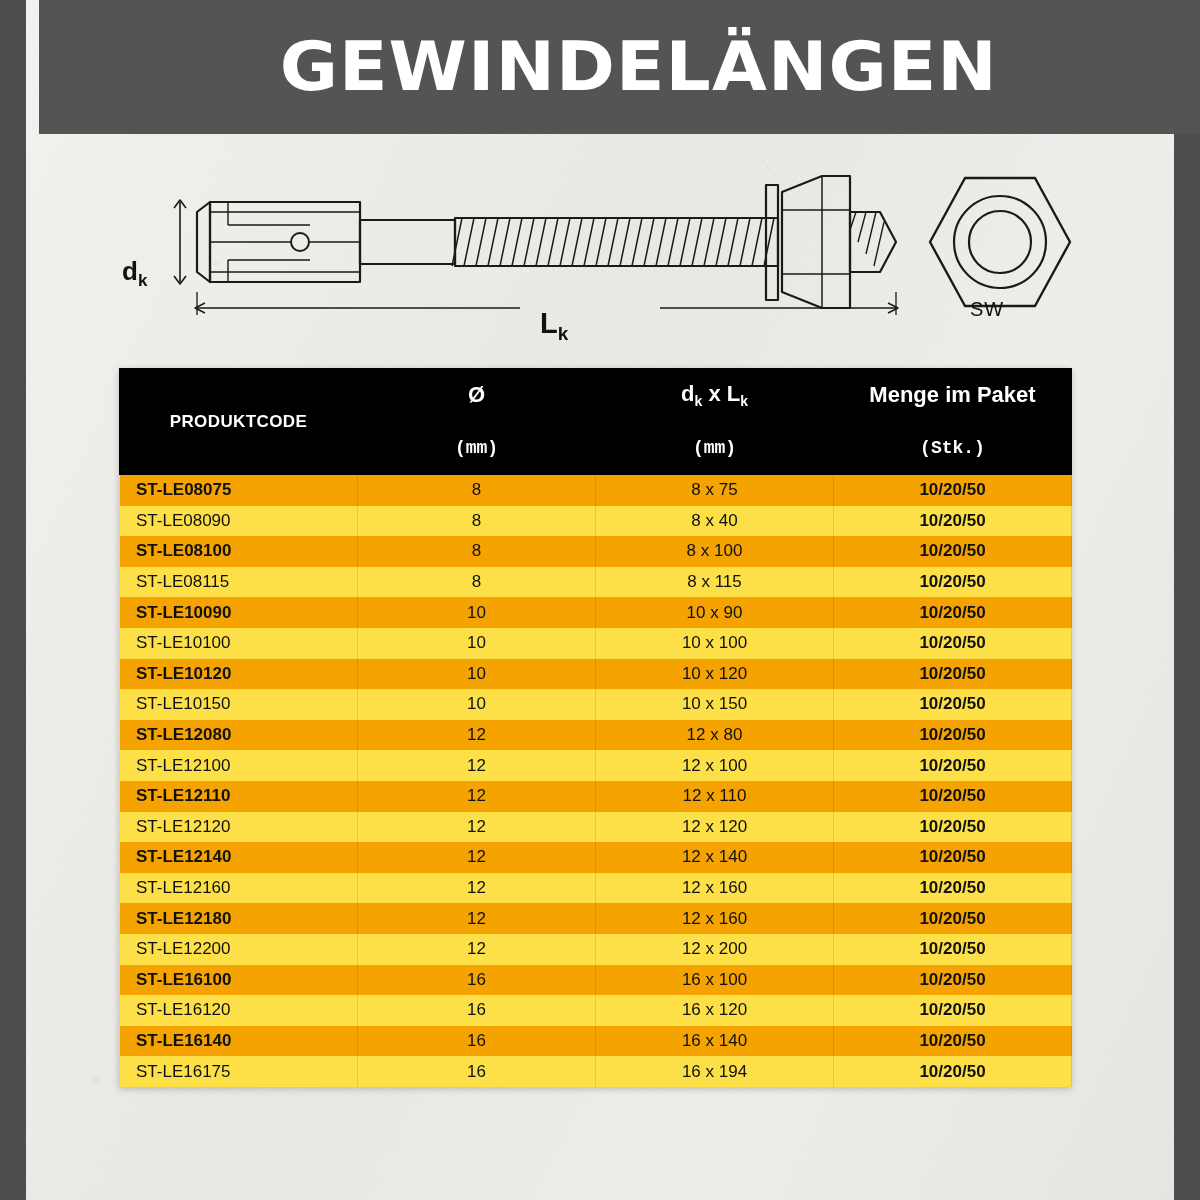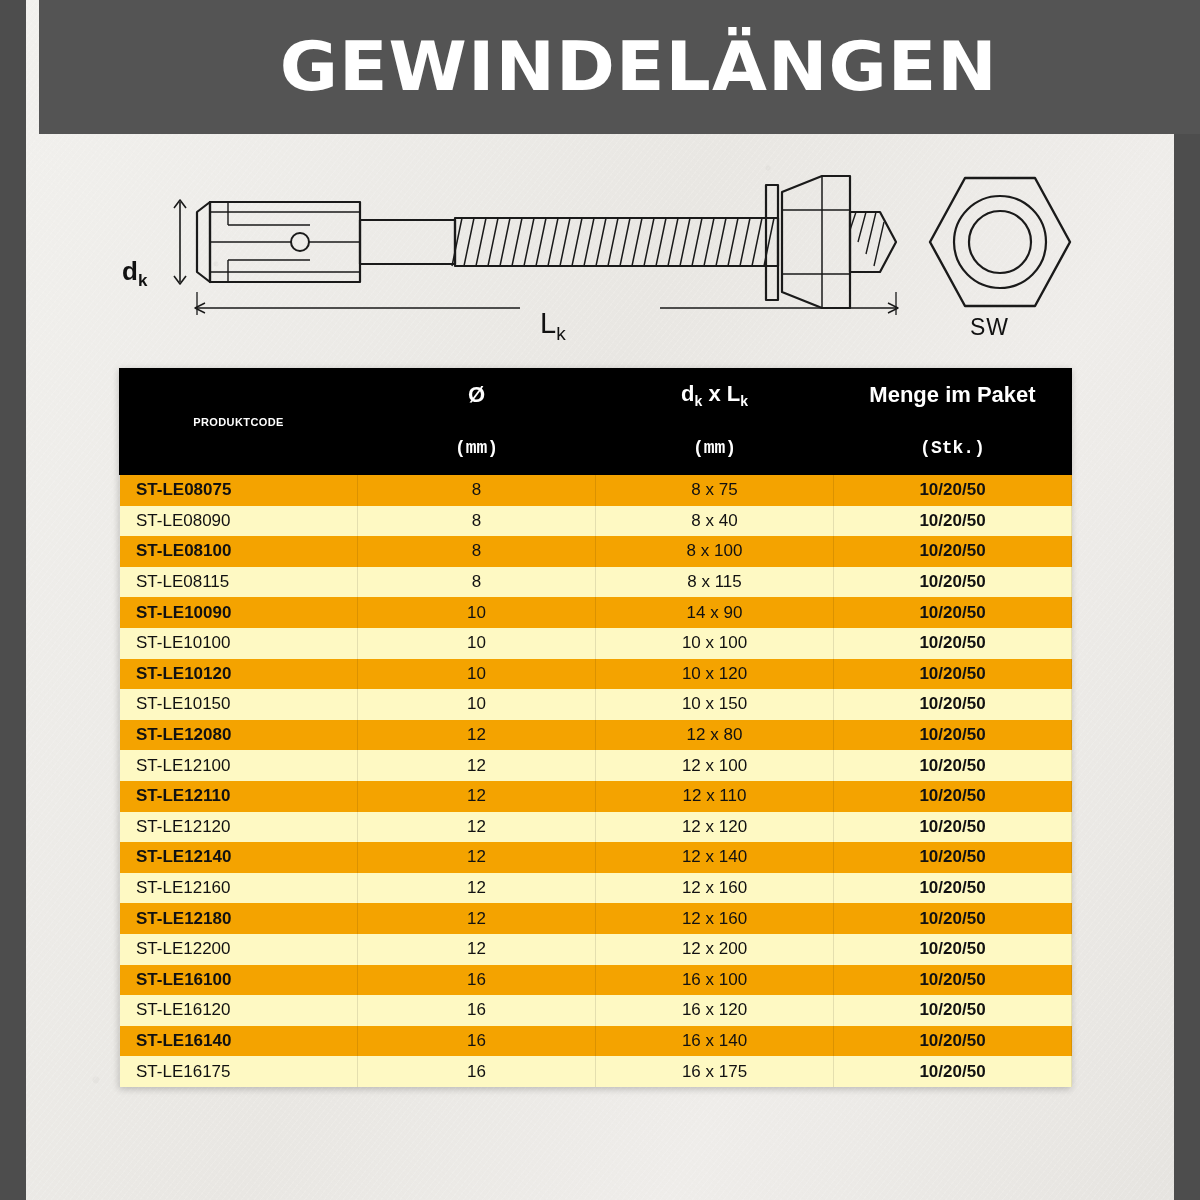--- a/index.html
+++ b/index.html
@@ -87,29 +87,29 @@
     font-weight: bold;
     color: #111;
     margin-top: 44px;
   }
   #dk-label sub { font-size: 17px; }
   #lk-label {
     position: absolute;
     left: 480px;
     top: 157px;
     font-size: 29px;
-    font-weight: normal;
+    font-weight: bold;
     color: #111;
   }
   #lk-label sub { font-size: 19px; }
   #sw-label {
     position: absolute;
     left: 910px;
-    top: 164px;
-    font-size: 23px;
+    top: 148px;
+    font-size: 20px;
     color: #111;
     letter-spacing: 1px;
   }
 
   
   #table-wrap {
     position: absolute;
     left: 119px;
     top: 368px;
     width: 952px;
@@ -132,21 +132,21 @@
     color: #fff;
     font-weight: bold;
     border: 1px solid #000;
   }
   .col-code { width: 238px; }
   .col-d    { width: 238px; }
   .col-dl   { width: 238px; }
   .col-qty  { width: 238px; }
 
   th.code-head {
-    font-size: 11px;
+    font-size: 17px;
     letter-spacing: .4px;
   }
   th.big {
     font-size: 22px;
     height: 52px;
   }
   th.unit {
     font-size: 18px;
     height: 52px;
     font-family: Liberation Mono, monospace;
@@ -155,21 +155,21 @@
 
   tbody td {
     border-left: 1px solid rgba(0,0,0,0.10);
     border-right: 1px solid rgba(0,0,0,0.10);
     height: 30.6px;
     font-size: 17px;
   }
   tbody tr.alt td { background: #f4a300; }
   tbody tr.alt td.code { font-weight: bold; }
   tbody tr.alt td.qty  { font-weight: bold; }
-  tbody tr.plain td { background: #fef9c3; }
+  tbody tr.plain td { background: #fde047; }
   tbody tr.plain td.qty { font-weight: bold; }
   tbody td.code {
     text-align: left;
     padding-left: 16px;
     font-weight: bold;
   }
   tbody tr.plain td.code { font-weight: normal; }
 </style>
 </head>
 <body>
@@ -291,21 +291,21 @@
         </tr>
         <tr class="plain">
           <td class="code">ST-LE08115</td>
           <td class="">8</td>
           <td class="">8 x 115</td>
           <td class="qty">10/20/50</td>
         </tr>
         <tr class="alt">
           <td class="code">ST-LE10090</td>
           <td class="">10</td>
-          <td class="">14 x 90</td>
+          <td class="">10 x 90</td>
           <td class="qty">10/20/50</td>
         </tr>
         <tr class="plain">
           <td class="code">ST-LE10100</td>
           <td class="">10</td>
           <td class="">10 x 100</td>
           <td class="qty">10/20/50</td>
         </tr>
         <tr class="alt">
           <td class="code">ST-LE10120</td>
@@ -381,18 +381,18 @@
         </tr>
         <tr class="alt">
           <td class="code">ST-LE16140</td>
           <td class="">16</td>
           <td class="">16 x 140</td>
           <td class="qty">10/20/50</td>
         </tr>
         <tr class="plain">
           <td class="code">ST-LE16175</td>
           <td class="">16</td>
-          <td class="">16 x 175</td>
+          <td class="">16 x 194</td>
           <td class="qty">10/20/50</td>
         </tr>
       </tbody>
   </table>
 </div>
 
 </body></html>

